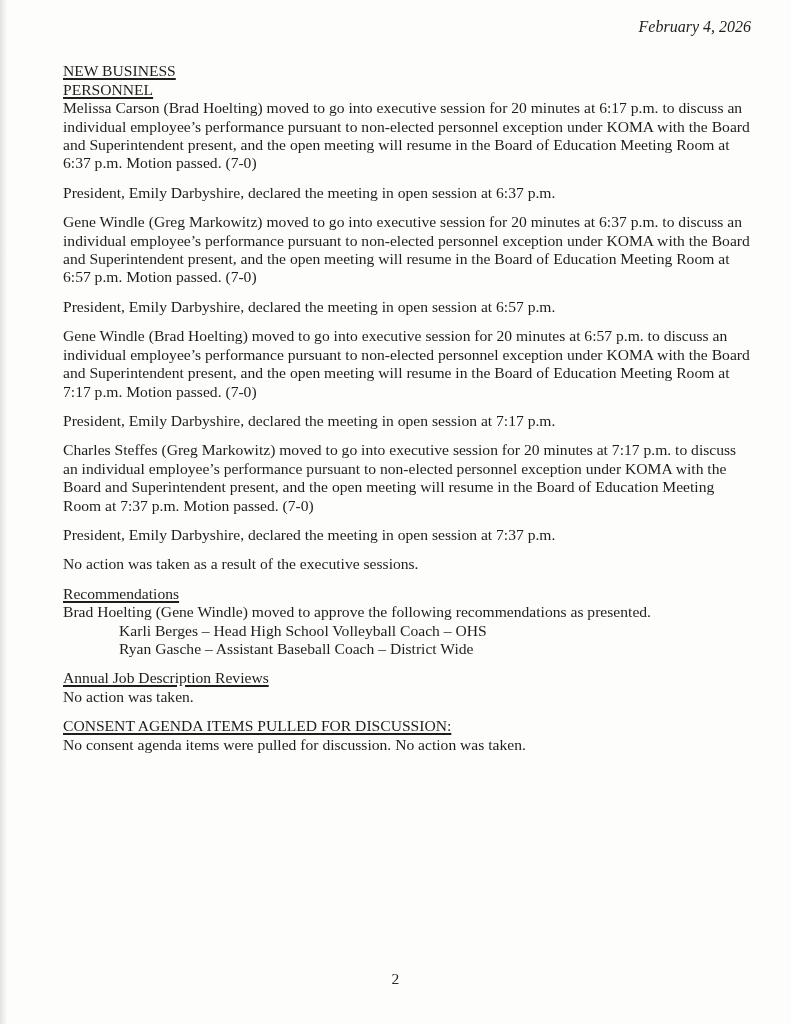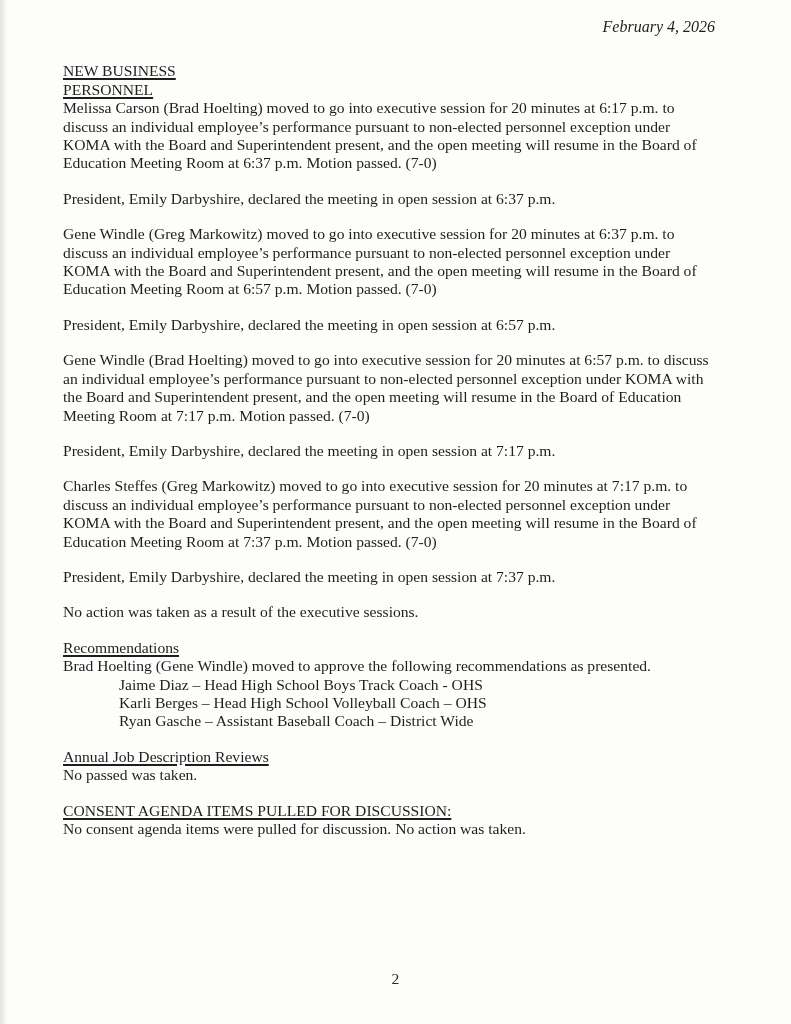--- a/index.html
+++ b/index.html
@@ -10,21 +10,21 @@
   .page {
     position: relative;
     width: 791px;
     height: 1024px;
     background: #fdfdfb;
     font-family: "Liberation Serif", "DejaVu Serif", serif;
     font-size: 15.6px;
     line-height: 18.4px;
     color: #1e1e1e;
     box-sizing: border-box;
-    padding: 18px 76px 0 63px;
+    padding: 18px 40px 0 63px;
     overflow: hidden;
   }
   
   .page::before {
     content: "";
     position: absolute;
     left: 0; top: 0; bottom: 0;
     width: 7px;
     background: linear-gradient(to right, #e3e2de, rgba(250,250,248,0));
     pointer-events: none;
@@ -35,21 +35,21 @@
     font-size: 16px;
     margin: 0;
   }
   .content {
     margin-top: 26px;
   }
   p {
     margin: 0;
   }
   .gap {
-    margin-top: 17px;
+    margin-top: 11px;
   }
   .heading {
     font-weight: normal;
     text-decoration: underline;
     text-decoration-thickness: 1.5px;
     text-underline-offset: 2px;
   }
   .indented {
     padding-left: 56px;
   }
@@ -80,27 +80,26 @@
     <p class="gap">Gene Windle (Greg Markowitz) moved to go into executive session for 20 minutes at 6:37 p.m. to discuss an individual employee’s performance pursuant to non-elected personnel exception under KOMA with the Board and Superintendent present, and the open meeting will resume in the Board of Education Meeting Room at 6:57 p.m.  Motion passed. (7-0)</p>
     <p class="gap">President, Emily Darbyshire, declared the meeting in open session at 6:57 p.m.</p>
     <p class="gap">Gene Windle (Brad Hoelting) moved to go into executive session for 20 minutes at 6:57 p.m. to discuss an individual employee’s performance pursuant to non-elected personnel exception under KOMA with the Board and Superintendent present, and the open meeting will resume in the Board of Education Meeting Room at 7:17 p.m.  Motion passed. (7-0)</p>
     <p class="gap">President, Emily Darbyshire, declared the meeting in open session at 7:17 p.m.</p>
     <p class="gap">Charles Steffes (Greg Markowitz) moved to go into executive session for 20 minutes at 7:17 p.m. to discuss an individual employee’s performance pursuant to non-elected personnel exception under KOMA with the Board and Superintendent present, and the open meeting will resume in the Board of Education Meeting Room at 7:37 p.m.  Motion passed. (7-0)</p>
     <p class="gap">President, Emily Darbyshire, declared the meeting in open session at 7:37 p.m.</p>
     <p class="gap">No action was taken as a result of the executive sessions.</p>
 
     <p class="heading gap">Recommendations</p>
     <p>Brad Hoelting (Gene Windle) moved to approve the following recommendations as presented.</p>
-    <p class="indented">Jaime Diaz – Head High School Boys Track Coach - OHS</p>
     <p class="indented">Karli Berges – Head High School Volleyball Coach – OHS</p>
     <p class="indented">Ryan Gasche – Assistant Baseball Coach – District Wide</p>
 
     <p class="heading gap">Annual Job Description Reviews</p>
 
-    <p>No passed was taken.</p>
+    <p>No action was taken.</p>
 
     <p class="heading gap">CONSENT AGENDA ITEMS PULLED FOR DISCUSSION:</p>
     <p>No consent agenda items were pulled for discussion.  No action was taken.</p>
 
   </div>
 
   <div class="page-number">2</div>
 
 </div>
 

